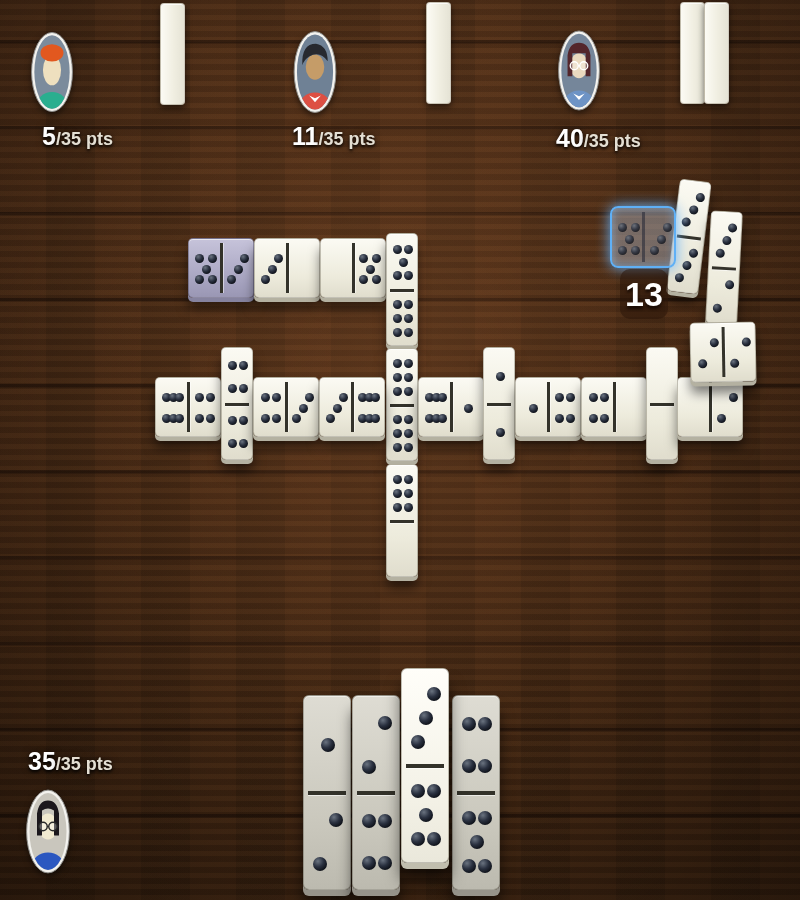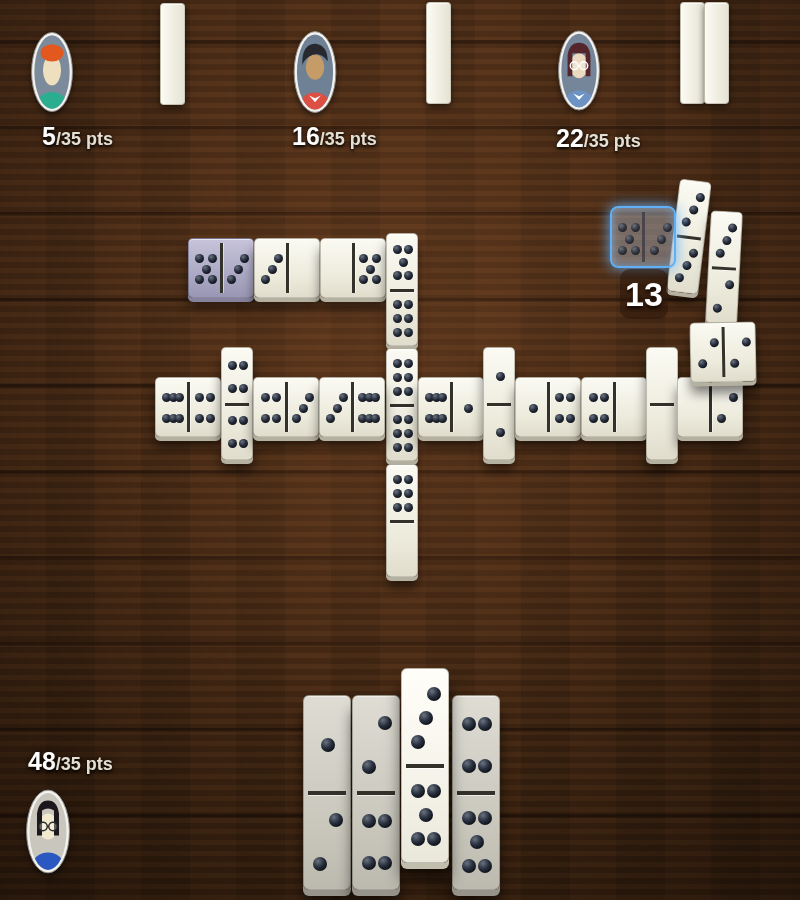--- a/index.html
+++ b/index.html
@@ -111,21 +111,21 @@
     <ellipse cx="22" cy="42" rx="18.5" ry="38.5" fill="#6f8195"></ellipse>
     <g clip-path="url(#clip1)">
       <ellipse cx="22" cy="77" rx="16" ry="14" fill="#dd4f43"></ellipse>
       <path d="M16 66 L22 73 L28 66 L22 69 Z" fill="#ffffff"></path>
       <ellipse cx="22" cy="37" rx="9.5" ry="13" fill="#c59c68"></ellipse>
       <path d="M9 35 Q8 13 23 13 Q35 15 35 31 Q27 20 16 26 Q11 29 9 35 Z" fill="#27292f"></path>
 
     </g>
   </svg>
     </div>
-  <div class="score score-p2"><span class="num">16</span><span class="suffix">/35 pts</span></div>
+  <div class="score score-p2"><span class="num">11</span><span class="suffix">/35 pts</span></div>
 
   <div class="avatar av-p3" id="av2">
       <svg viewBox="0 0 44 84" xmlns="http://www.w3.org/2000/svg">
     <defs>
           <clipPath id="clip2">
             <ellipse cx="22" cy="42" rx="18.5" ry="38.5"></ellipse>
           </clipPath>
         </defs>
     <ellipse cx="22" cy="42" rx="21.4" ry="41.4" fill="#f3f2ee" stroke="#8d8d8a" stroke-width="1"></ellipse>
     <ellipse cx="22" cy="42" rx="18.5" ry="38.5" fill="#75869a"></ellipse>
@@ -133,21 +133,21 @@
       <ellipse cx="22" cy="77" rx="16" ry="14" fill="#6d93c5"></ellipse>
       <path d="M16 66 L22 73 L28 66 L22 69 Z" fill="#ffffff"></path>
       <ellipse cx="22" cy="37" rx="9.5" ry="13" fill="#ead9bf"></ellipse>
       <path d="M10 48 L10 26 Q12 13 22 13 Q32 13 34 26 L34 48 L29 48 L29 24 L15 24 L15 48 Z" fill="#54262b"></path>
       <circle cx="17" cy="37" r="4.2" fill="rgba(255,255,255,.30)" stroke="#ffffff" stroke-width="1.4"></circle>
      <circle cx="27" cy="37" r="4.2" fill="rgba(255,255,255,.30)" stroke="#ffffff" stroke-width="1.4"></circle>
      <line x1="21" y1="37" x2="23" y2="37" stroke="#ffffff" stroke-width="1.4"></line>
     </g>
   </svg>
     </div>
-  <div class="score score-p3"><span class="num">22</span><span class="suffix">/35 pts</span></div>
+  <div class="score score-p3"><span class="num">40</span><span class="suffix">/35 pts</span></div>
 
   <div id="racks">
       <div class="tile back" style="left: 160px; top: 3px; width: 25px; height: 102px;"></div>
       <div class="tile back" style="left: 426px; top: 2px; width: 25px; height: 102px;"></div>
       <div class="tile back" style="left: 680px; top: 2px; width: 25px; height: 102px;"></div>
       <div class="tile back" style="left: 704px; top: 2px; width: 25px; height: 102px;"></div>
     </div>
 
   <div id="board">
       <div class="tile purple" style="left: 188px; top: 238px; width: 66px; height: 60px;">
@@ -329,21 +329,21 @@
         <div class="pip red" style="width: 9px; height: 9px; left: 18.98px; top: 15.3px;"></div>
         <div class="pip red" style="width: 9px; height: 9px; left: 18.98px; top: 37.7px;"></div>
         <div class="pip" style="width: 9px; height: 9px; left: 38.02px; top: 37.7px;"></div>
         <div class="pip" style="width: 9px; height: 9px; left: 44.5px; top: 26.5px;"></div>
         <div class="pip" style="width: 9px; height: 9px; left: 50.98px; top: 15.3px;"></div>
       </div>
     </div>
 
   <div class="points-badge">13</div>
 
-  <div class="score score-p4"><span class="num">48</span><span class="suffix">/35 pts</span></div>
+  <div class="score score-p4"><span class="num">35</span><span class="suffix">/35 pts</span></div>
   <div class="avatar av-p4" id="av3">
       <svg viewBox="0 0 44 84" xmlns="http://www.w3.org/2000/svg">
     <defs>
           <clipPath id="clip3">
             <ellipse cx="22" cy="42" rx="18.5" ry="38.5"></ellipse>
           </clipPath>
         </defs>
     <ellipse cx="22" cy="42" rx="21.4" ry="41.4" fill="#f3f2ee" stroke="#8d8d8a" stroke-width="1"></ellipse>
     <ellipse cx="22" cy="42" rx="18.5" ry="38.5" fill="#c9c6bd"></ellipse>
     <g clip-path="url(#clip3)">

